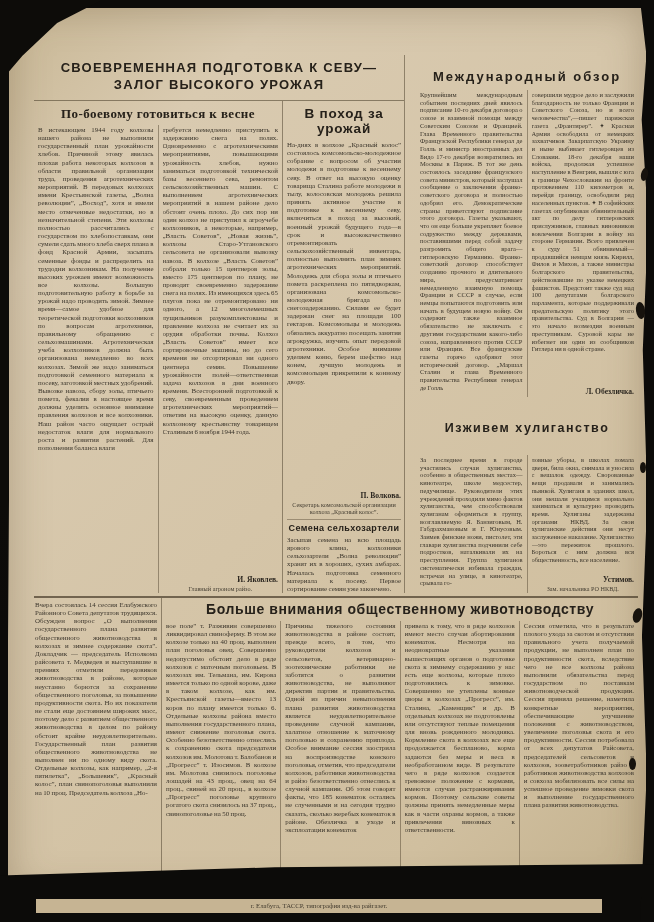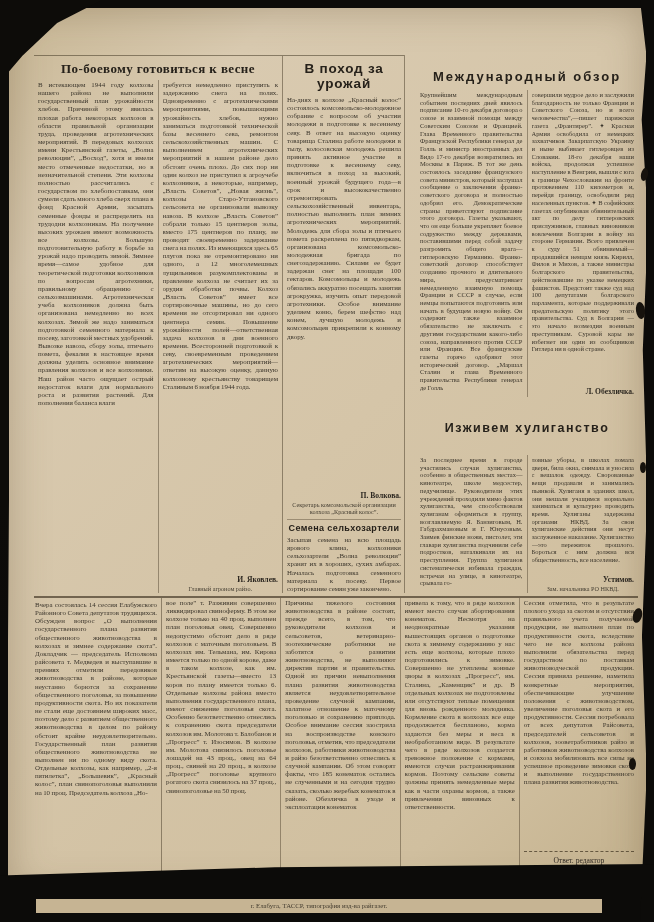--- a/index.html
+++ b/index.html
@@ -75,20 +75,24 @@
 </style>
 </head>
 <body>
 
 <div class="scan">
   <div class="paper">
     <div class="content">
 
       <div class="top-zone">
         <div class="left-part">
+          <div class="masthead">
+            <div>СВОЕВРЕМЕННАЯ ПОДГОТОВКА К СЕВУ—</div>
+            <div>ЗАЛОГ ВЫСОКОГО УРОЖАЯ</div>
+          </div>
           <div class="articles-row">
             <div class="vesne">
               <h2>По-боевому готовиться к весне</h2>
               <div class="vesne-cols">
                 <div class="vcol vcol1">
                   <div class="flow bodytext">В истекающем 1944 году колхозы нашего района не выполнили государственный план урожайности хлебов. Причиной этому явилась плохая работа некоторых колхозов в области правильной организации труда, проведения агротехнических мероприятий. В передовых колхозах имени Крестьянской газеты, „Волна революции”, „Восход”, хотя и имели место отмеченные недостатки, но в незначительной степени. Эти колхозы полностью рассчитались с государством по хлебопоставкам, они сумели сдать много хлеба сверх плана в фонд Красной Армии, засыпать семенные фонды и распределить на трудодни колхозникам. На получение высоких урожаев имеют возможность все колхозы. Большую подготовительную работу в борьбе за урожай надо проводить зимой. Зимнее время—самое удобное для теоретической подготовки колхозников по вопросам агротехники, правильному обращению с сельхозмашинами. Агротехническая учеба колхозников должна быть организована немедленно во всех колхозах. Зимой же надо заниматься подготовкой семенного материала к посеву, заготовкой местных удобрений. Вывозке навоза, сбору золы, птичьего помета, фекалия в настоящее время должны уделить основное внимание правления колхозов и все колхозники. Наш район часто ощущает острый недостаток влаги для нормального роста и развития растений. Для пополнения баланса влаги</div>
                 </div>
                 <div class="vcol">
                   <div class="flow bodytext">требуется немедленно приступить к задержанию снега на полях. Одновременно с агротехническими мероприятиями, повышающими урожайность хлебов, нужно заниматься подготовкой технической базы весеннего сева, ремонтом сельскохозяйственных машин. С выполнением агротехнических мероприятий в нашем районе дело обстоит очень плохо. До сих пор ни один колхоз не приступил к агроучебе колхозников, а некоторые, например, „Власть Советов”, „Новая жизнь”, колхозы Старо-Утгановского сельсовета не организовали вывозку навоза. В колхозе „Власть Советов” собрали только 15 центнеров золы, вместо 175 центнеров по плану, не проводят своевременно задержание снега на полях. Из имеющихся здесь 65 плугов пока не отремонтировано ни одного, а 12 многолемешных лущильников разукомплектованы и правление колхоза не считает их за орудия обработки почвы. Колхоз „Власть Советов” имеет все сортировочные машины, но до сего времени не отсортировал ни одного центнера семян. Повышение урожайности полей—ответственная задача колхозов в дни военного времени. Всесторонней подготовкой к севу, своевременным проведением агротехнических мероприятий—ответим на высокую оценку, данную колхозному крестьянству товарищем Сталиным 6 ноября 1944 года.</div>
                   <div class="sig">И. Яковлев.</div>
@@ -134,36 +138,33 @@
                 <div class="sig-role">Зам. начальника РО НКВД.</div>
               </div>
             </div>
           </div>
         </div>
       </div>
 
       <div class="bottom-zone">
         <div class="intro-col bodytext" style="overflow:hidden;">Вчера состоялась 14 сессия Елабужского Районного Совета депутатов трудящихся. Обсужден вопрос „О выполнении государственного плана развития общественного животноводства в колхозах и зимнее содержание скота”. Докладчик — председатель Исполкома райсовета т. Медведев и выступавшие в прениях отметили передовиков животноводства в районе, которые неустанно борются за сохранение общественного поголовья, за повышение продуктивности скота. Но их показатели не стали еще достоянием широких масс, поэтому дело с развитием общественного животноводства в целом по району обстоит крайне неудовлетворительно. Государственный план развития общественного животноводства не выполнен ни по одному виду скота. Отдельные колхозы, как например, „2-я пятилетка”, „Большевик”, „Красный колос”, план свинопоголовья выполнили на 10 проц. Председатель колхоза „Но-</div>
         <div class="zh-right">
+          <h1>Больше внимания общественному животноводству</h1>
           <div class="zh-cols">
             <div class="zhcol">
               <div class="flow bodytext">вое поле” т. Разживин совершенно ликвидировал свиноферму. В этом же колхозе только на 40 проц. выполнен план поголовья овец. Совершенно недопустимо обстоит дело в ряде колхозов с маточным поголовьем. В колхозах им. Тельмана, им. Кирова имеется только по одной корове, даже в таком колхозе, как им. Крестьянской газеты—вместо 13 коров по плану имеется только 6. Отдельные колхозы района вместо выполнения государственного плана, имеют снижение поголовья скота. Особенно безответственно отнеслись к сохранению скота председатели колхозов им. Молотова т. Балобанов и „Прогресс” т. Изосимов. В колхозе им. Молотова снизилось поголовье лошадей на 43 проц., овец на 64 проц., свиней на 20 проц., в колхозе „Прогресс” поголовье крупного рогатого скота снизилось на 37 проц., свинопоголовье на 50 проц.</div>
             </div>
             <div class="zhcol">
               <div class="flow bodytext">Причины тяжелого состояния животноводства в районе состоят, прежде всего, в том, что руководители колхозов и сельсоветов, ветеринарно-зоотехнические работники не заботятся о развитии животноводства, не выполняют директив партии и правительства. Одной из причин невыполнения плана развития животноводства является неудовлетворительное проведение случной кампании, халатное отношение к маточному поголовью и сохранению приплода. Особое внимание сессия заострила на воспроизводстве конского поголовья, отметив, что председатели колхозов, работники животноводства и райзо безответственно отнеслись к случной кампании. Об этом говорят факты, что 185 конематок остались не слученными и на сегодня трудно сказать, сколько жеребых конематок в районе. Обезличка в уходе и эксплоатации конематок</div>
             </div>
             <div class="zhcol">
               <div class="flow bodytext">привела к тому, что в ряде колхозов имеют место случаи абортирования конематок. Несмотря на неоднократные указания вышестоящих органов о подготовке скота к зимнему содержанию у нас есть еще колхозы, которые плохо подготовились к зимовке. Совершенно не утеплены конные дворы в колхозах „Прогресс”, им. Сталина, „Каменщик” и др. В отдельных колхозах не подготовлены или отсутствуют теплые помещения для вновь рожденного молодняка. Кормление скота в колхозах все еще продолжается бесплановo, корма задаются без меры и веса в необработанном виде. В результате чего в ряде колхозов создается тревожное положение с кормами, имеются случаи растранжиривания кормов. Поэтому сельские советы должны принять немедленные меры как в части охраны кормов, а также привлечения виновных к ответственности.</div>
             </div>
             <div class="zhcol">
               <div class="flow bodytext">Сессия отметила, что в результате плохого ухода за скотом и отсутствии правильного учета получаемой продукции, не выполнен план по продуктивности скота, вследствие чего не все колхозы района выполнили обязательства перед государством по поставкам животноводческой продукции. Сессия приняла решение, наметила конкретные мероприятия, обеспечивающие улучшение положения с животноводством, увеличение поголовья скота и его продуктивности. Сессия потребовала от всех депутатов Райсовета, председателей сельсоветов и колхозов, зооветработников райзо и работников животноводства колхозов и совхоза мобилизовать все силы на успешное проведение зимовки скота и выполнение государственного плана развития животноводства.</div>
-              <div class="editor">
-                <div class="lbl">Ответ. редактор</div>
-                <div class="nm">А. ОРИНИЧЕВА.</div>
-              </div>
             </div>
           </div>
         </div>
       </div>
 
     </div>
   </div>
 
   <div class="imprint-strip">г. Елабуга, ТАССР, типография изд-ва райгазет.</div>
 

